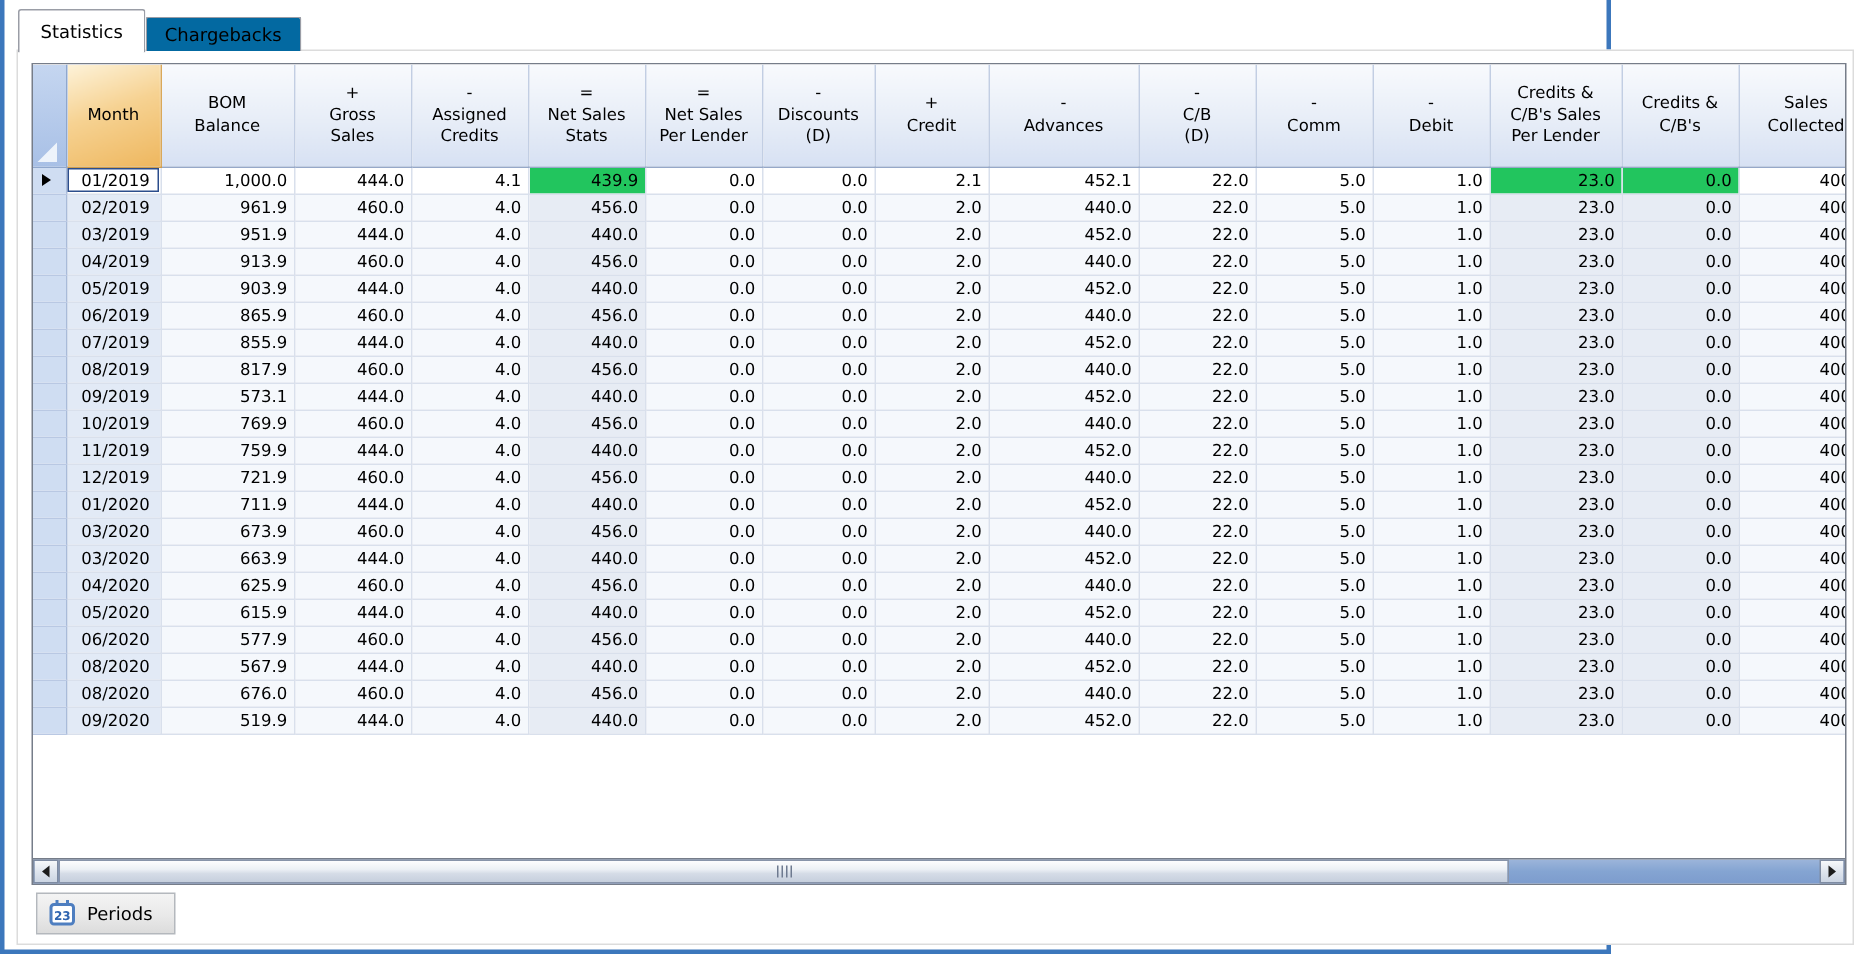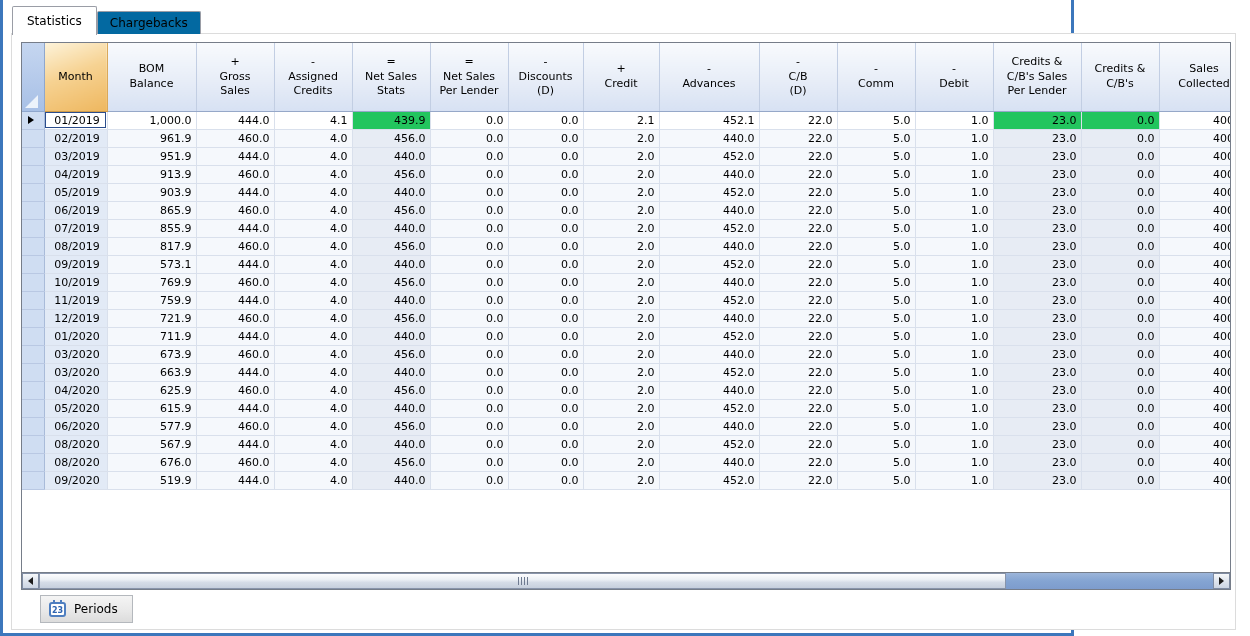--- a/index.html
+++ b/index.html
@@ -147,21 +147,21 @@
     position:absolute; left:17px; top:0; width:967px; height:16px;
     background:linear-gradient(180deg,#fdfdfe 0%,#ecf0f5 40%,#d5dce7 60%,#c6cfdd 100%);
     border:1px solid #8894aa;
     display:flex; align-items:center; justify-content:center;
   }
   .grip { display:flex; gap:2px; }
   .grip span { width:1px; height:8px; background:#6e7a90; }
 
   
   .periods-btn {
-    position:absolute; left:28px; top:561px;
+    position:absolute; left:12px; top:561px;
     height:28px; padding:0 14px 0 8px;
     display:flex; align-items:center; gap:8px;
     background:linear-gradient(180deg,#f4f4f4 0%,#e9e9e9 55%,#dcdcdc 100%);
     border:1px solid #b4b8bd;
     font-family:"DejaVu Sans", sans-serif;
     font-size:12px; color:#000;
     cursor:default;
   }
   .cal-icon {
     position:relative; width:17px; height:15px;

